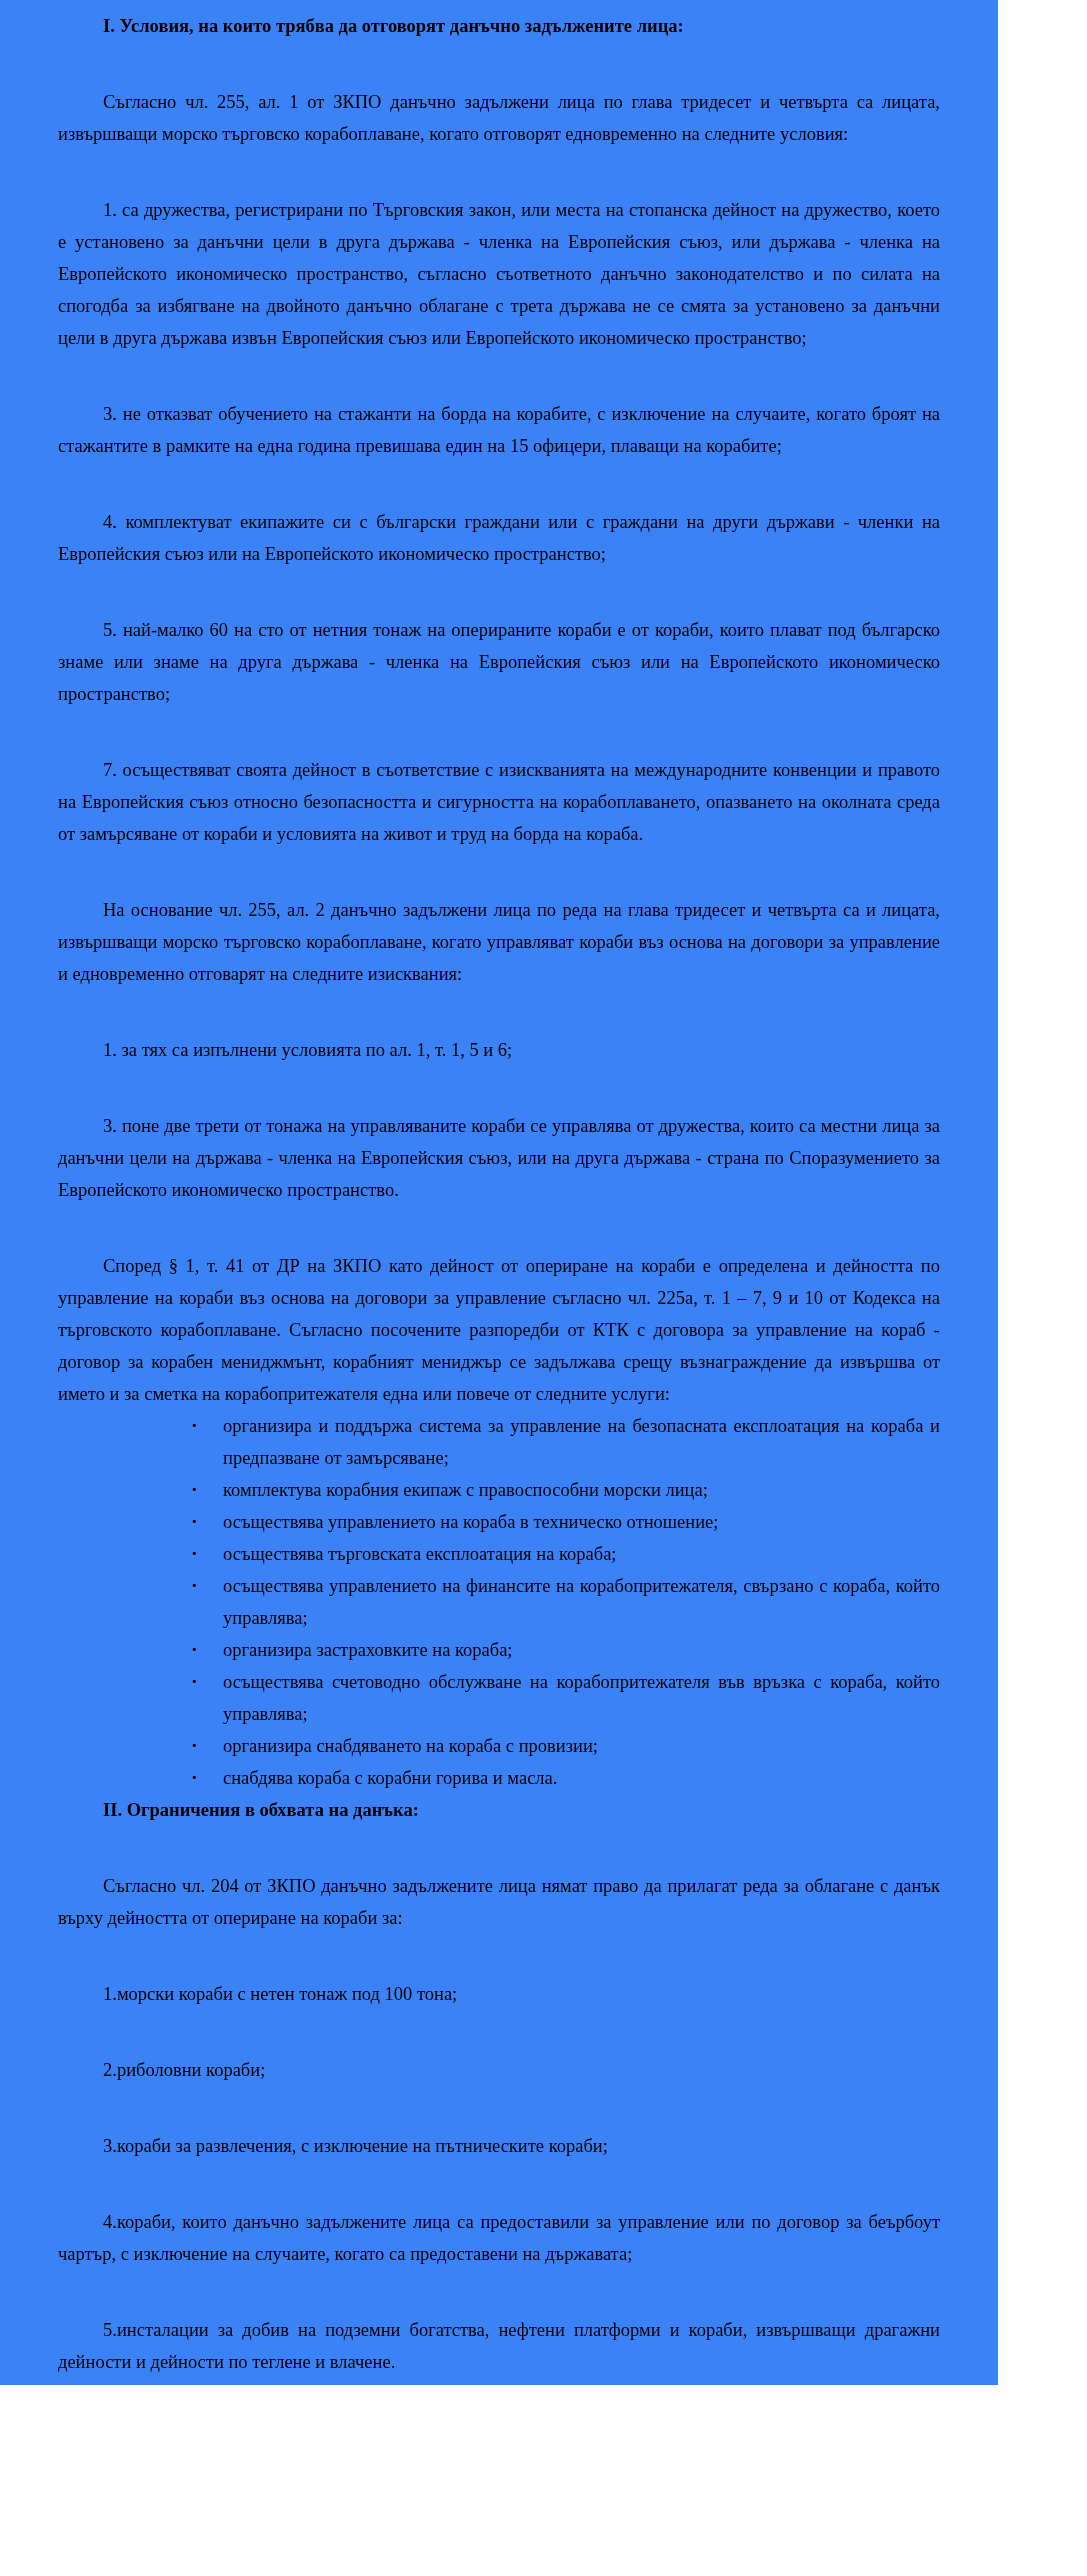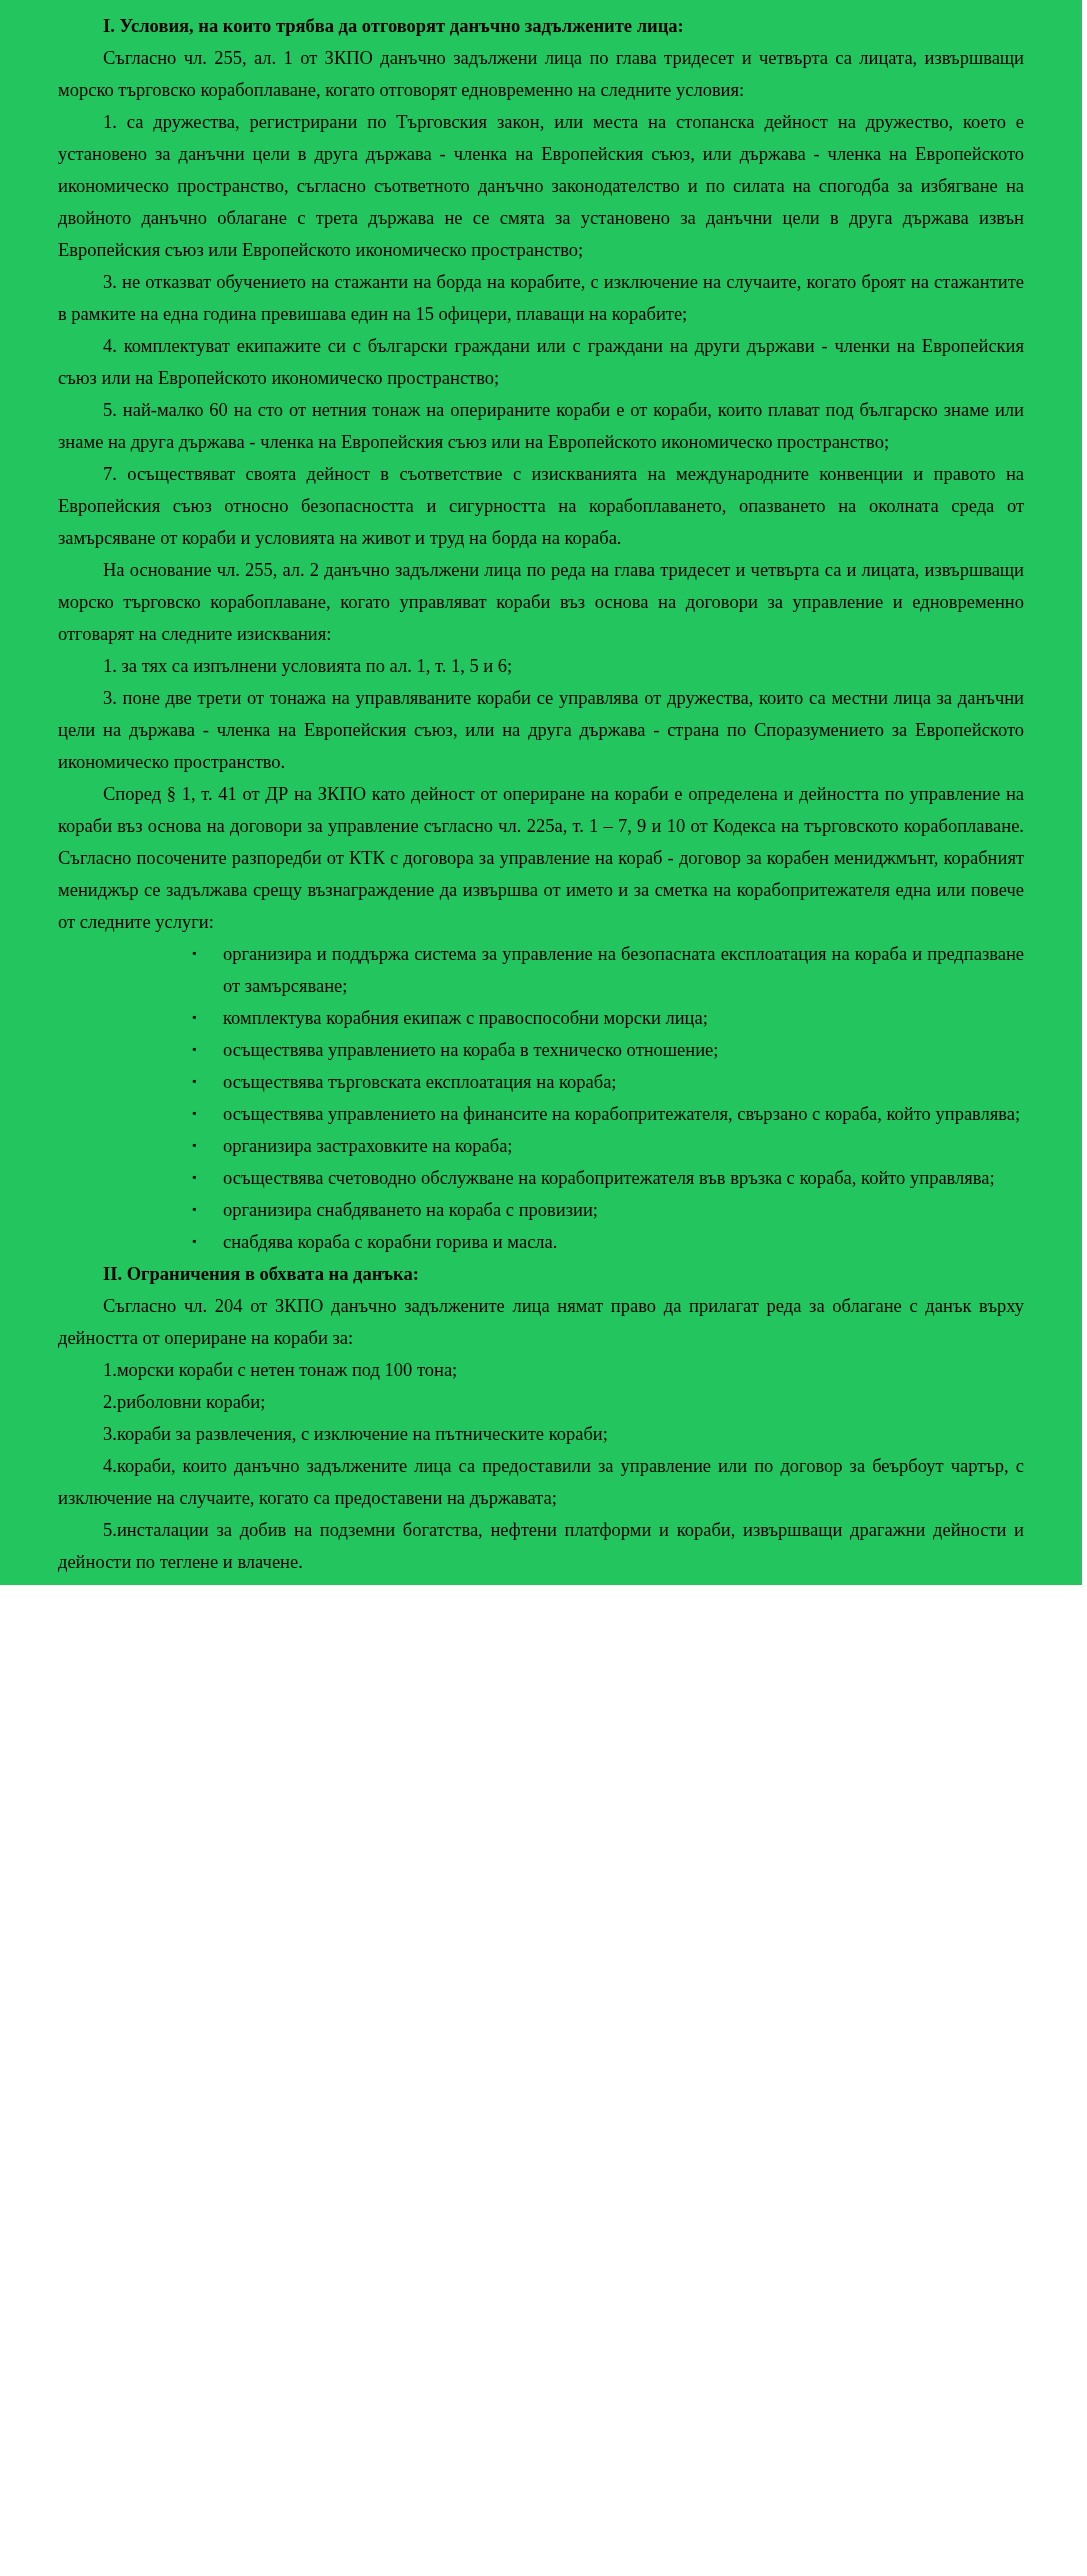--- a/index.html
+++ b/index.html
@@ -7,37 +7,38 @@
     margin: 0;
     padding: 0;
     background: #ffffff;
   }
   body {
     width: 1087px;
     font-family: "Liberation Serif", "DejaVu Serif", serif;
     color: #000000;
   }
   .page {
-    width: 1082px;
+    width: 998px;
     box-sizing: border-box;
     padding: 10.2px 58px 7.3px 58px;
-    background: #22c55e;
+    background: #3b82f6;
   }
   .doc {
     font-size: 18.5px;
     line-height: 32px;
   }
   p {
     margin: 0 0 0 0;
     text-align: justify;
     text-justify: inter-word;
     hyphens: none;
   }
   p.indent {
     text-indent: 45px;
+    margin-top: 44px;
   }
   p.heading {
     text-indent: 45px;
     font-weight: bold;
   }
   
   ul.bullets {
     list-style: none;
     margin: 0;
     padding: 0;

